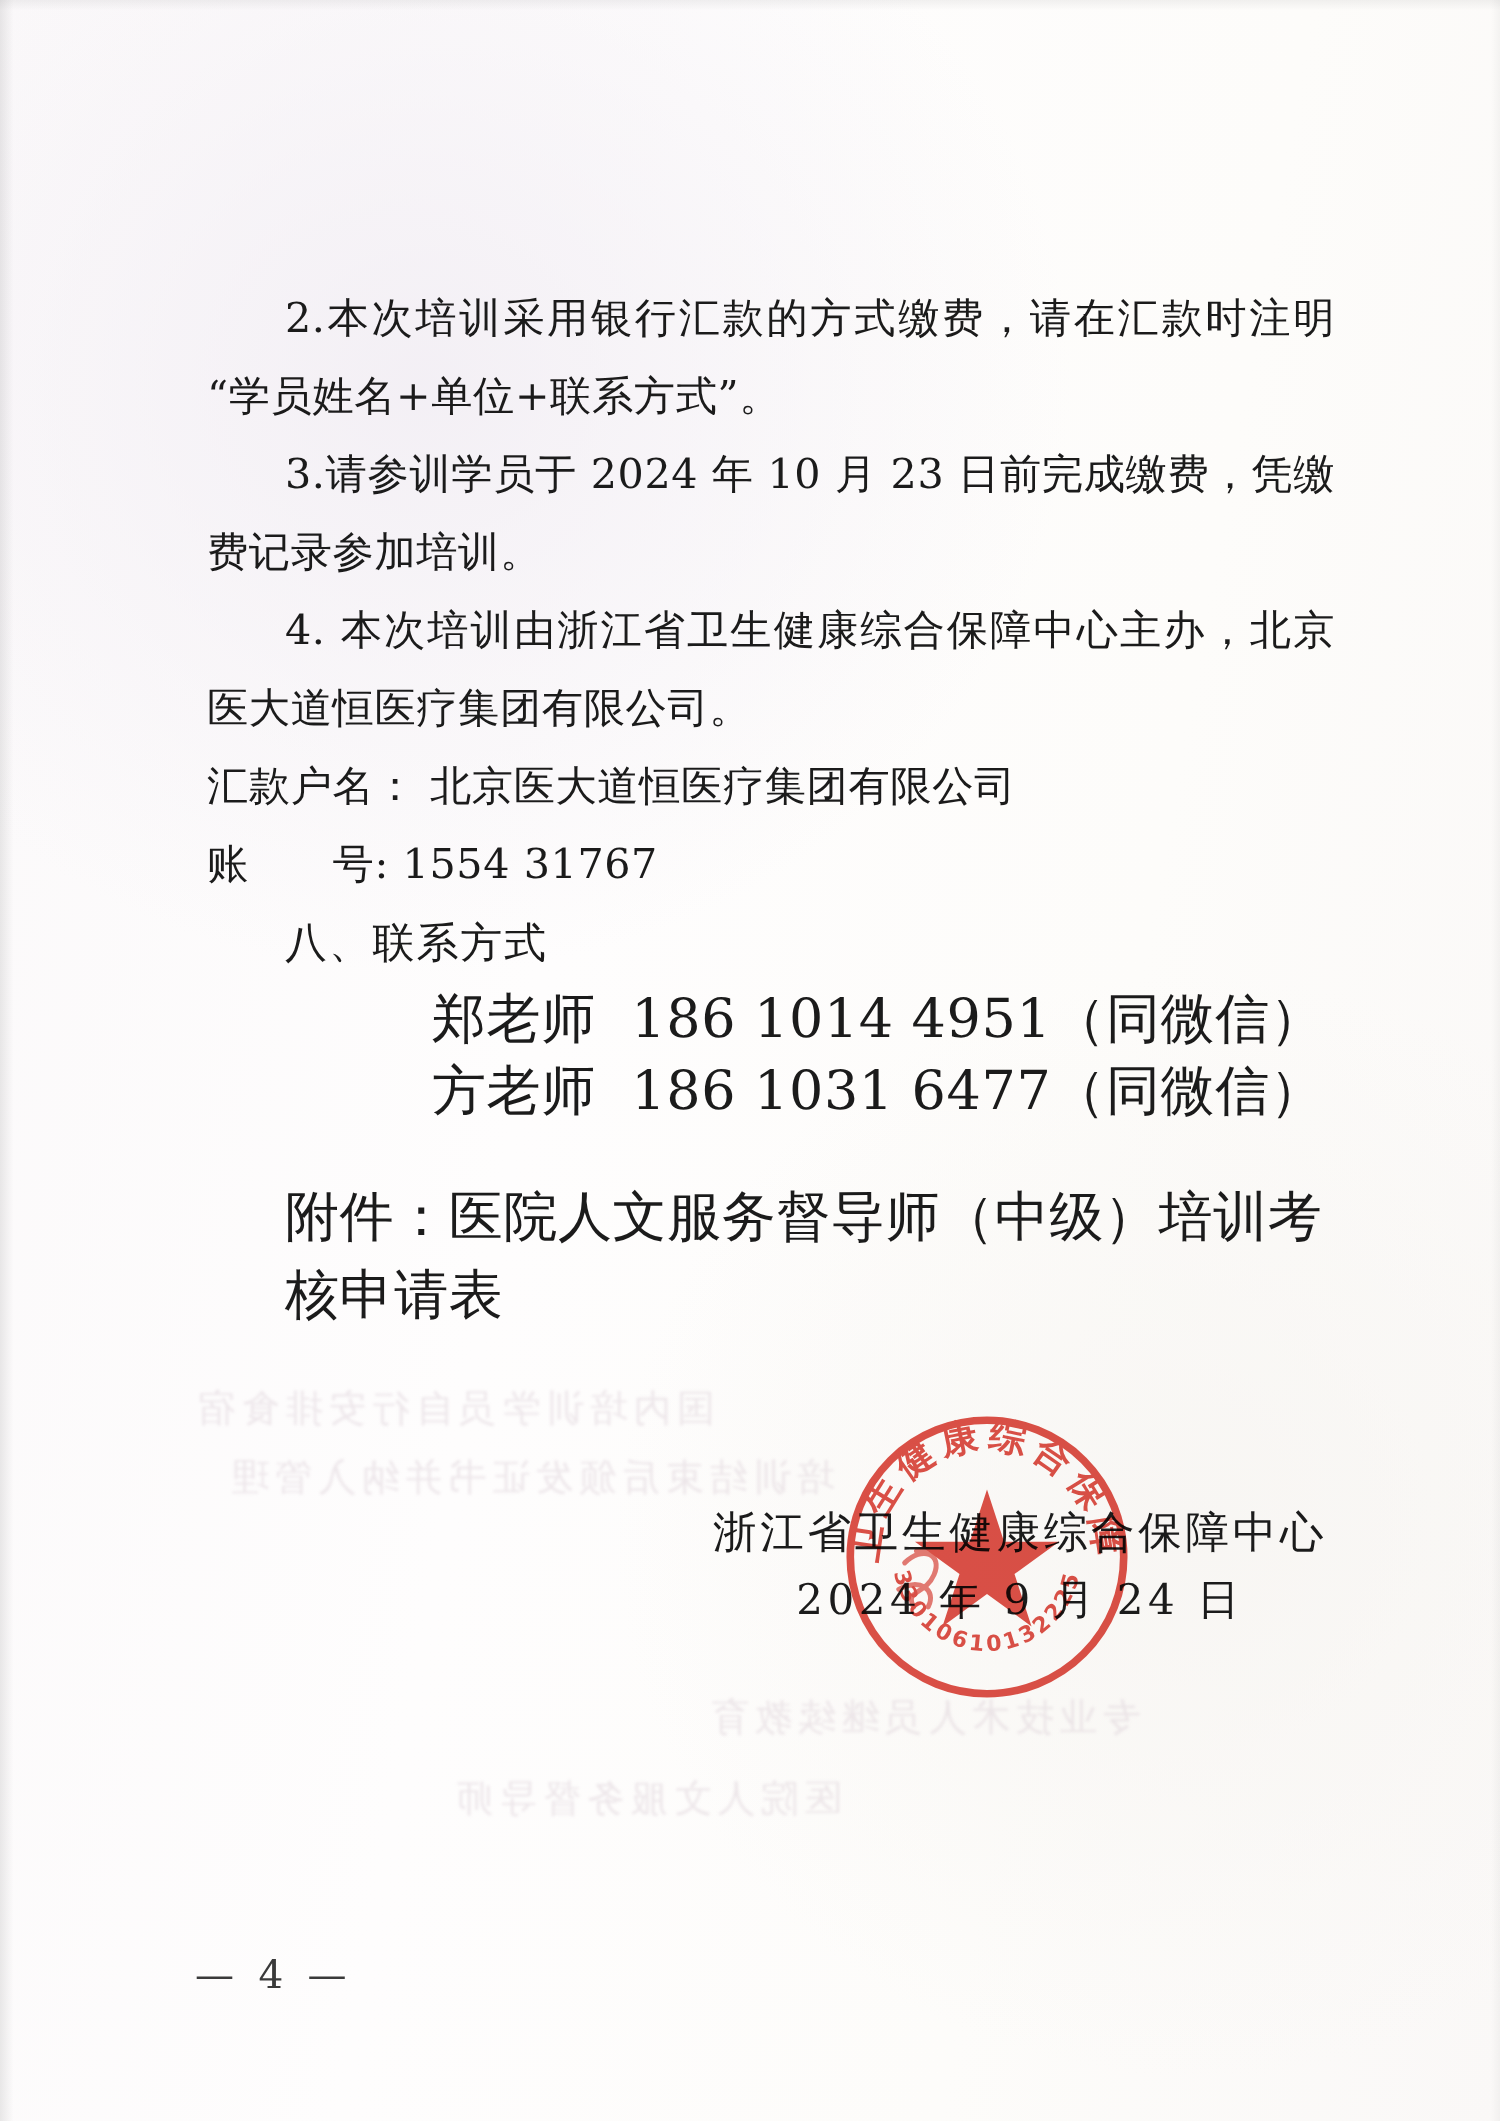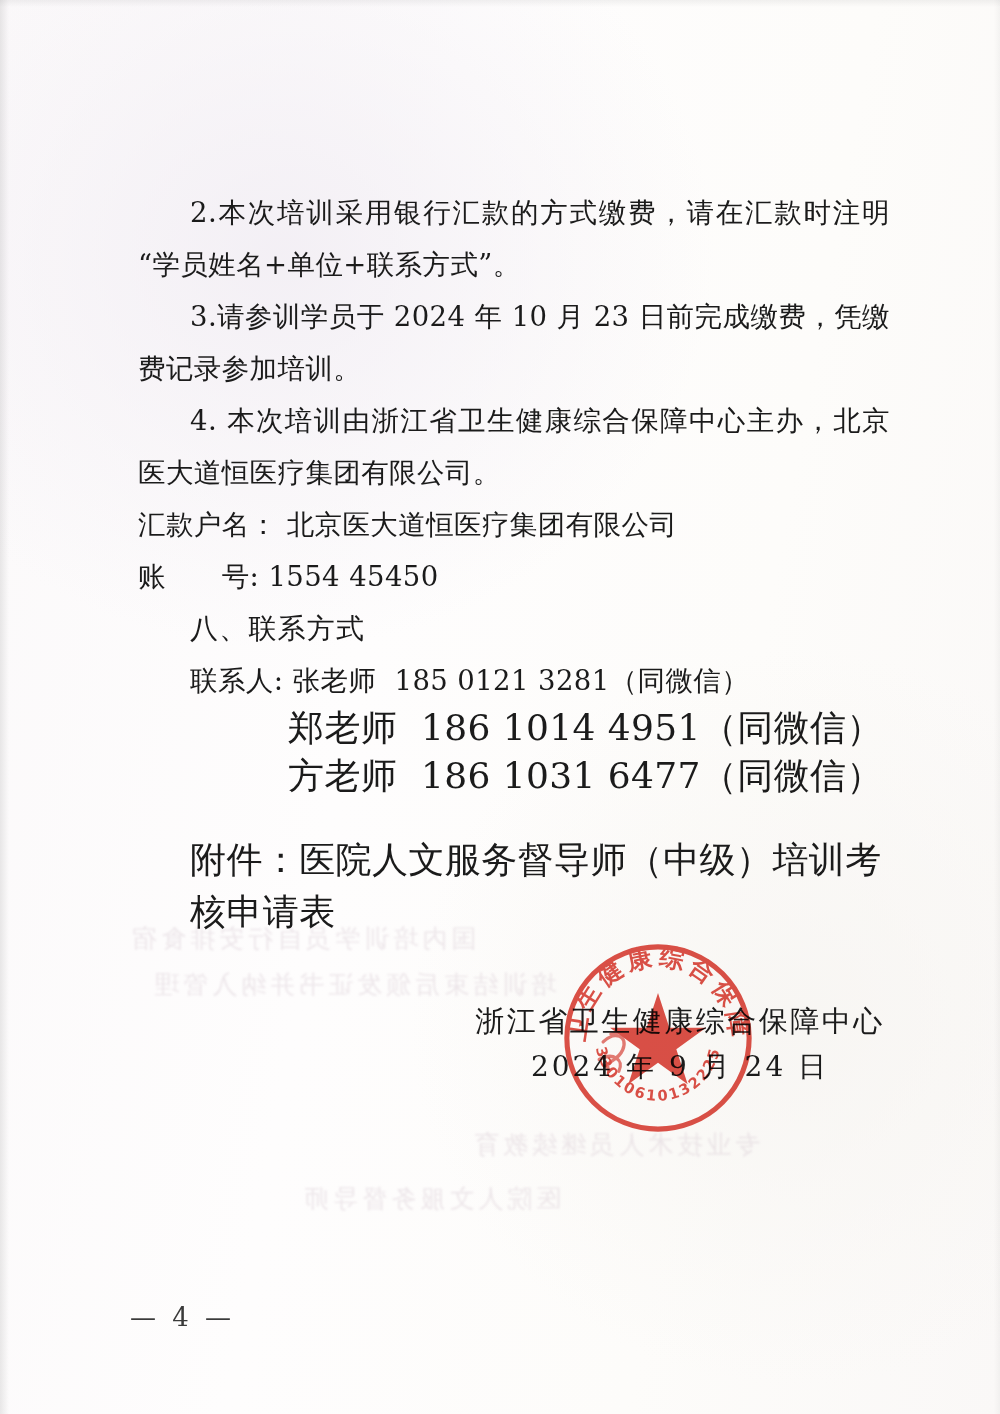--- a/index.html
+++ b/index.html
@@ -175,25 +175,24 @@
 
   <div class="content">
 
     <p class="para indent">2.本次培训采用银行汇款的方式缴费，请在汇款时注明“学员姓名+单位+联系方式”。</p>
 
     <p class="para indent">3.请参训学员于 2024 年 10 月 23 日前完成缴费，凭缴费记录参加培训。</p>
 
     <p class="para indent">4. 本次培训由浙江省卫生健康综合保障中心主办，北京医大道恒医疗集团有限公司。</p>
 
     <div class="bank-line">汇款户名： 北京医大道恒医疗集团有限公司</div>
-    <div class="bank-line">账　　号: 1554 45450</div>
+    <div class="bank-line">账　　号: 1554 31767</div>
 
     <div class="section-heading">八、联系方式</div>
 
-    <div class="contact-first">联系人: 张老师  185 0121 3281（同微信）</div>
     <div class="contact-cont">郑老师  186 1014 4951（同微信）</div>
     <div class="contact-cont">方老师  186 1031 6477（同微信）</div>
 
     <div class="attachment">附件：医院人文服务督导师（中级）培训考核申请表</div>
 
   </div>
 
   <div class="seal">
     <svg viewBox="0 0 200 200" xmlns="http://www.w3.org/2000/svg">
       <defs>

